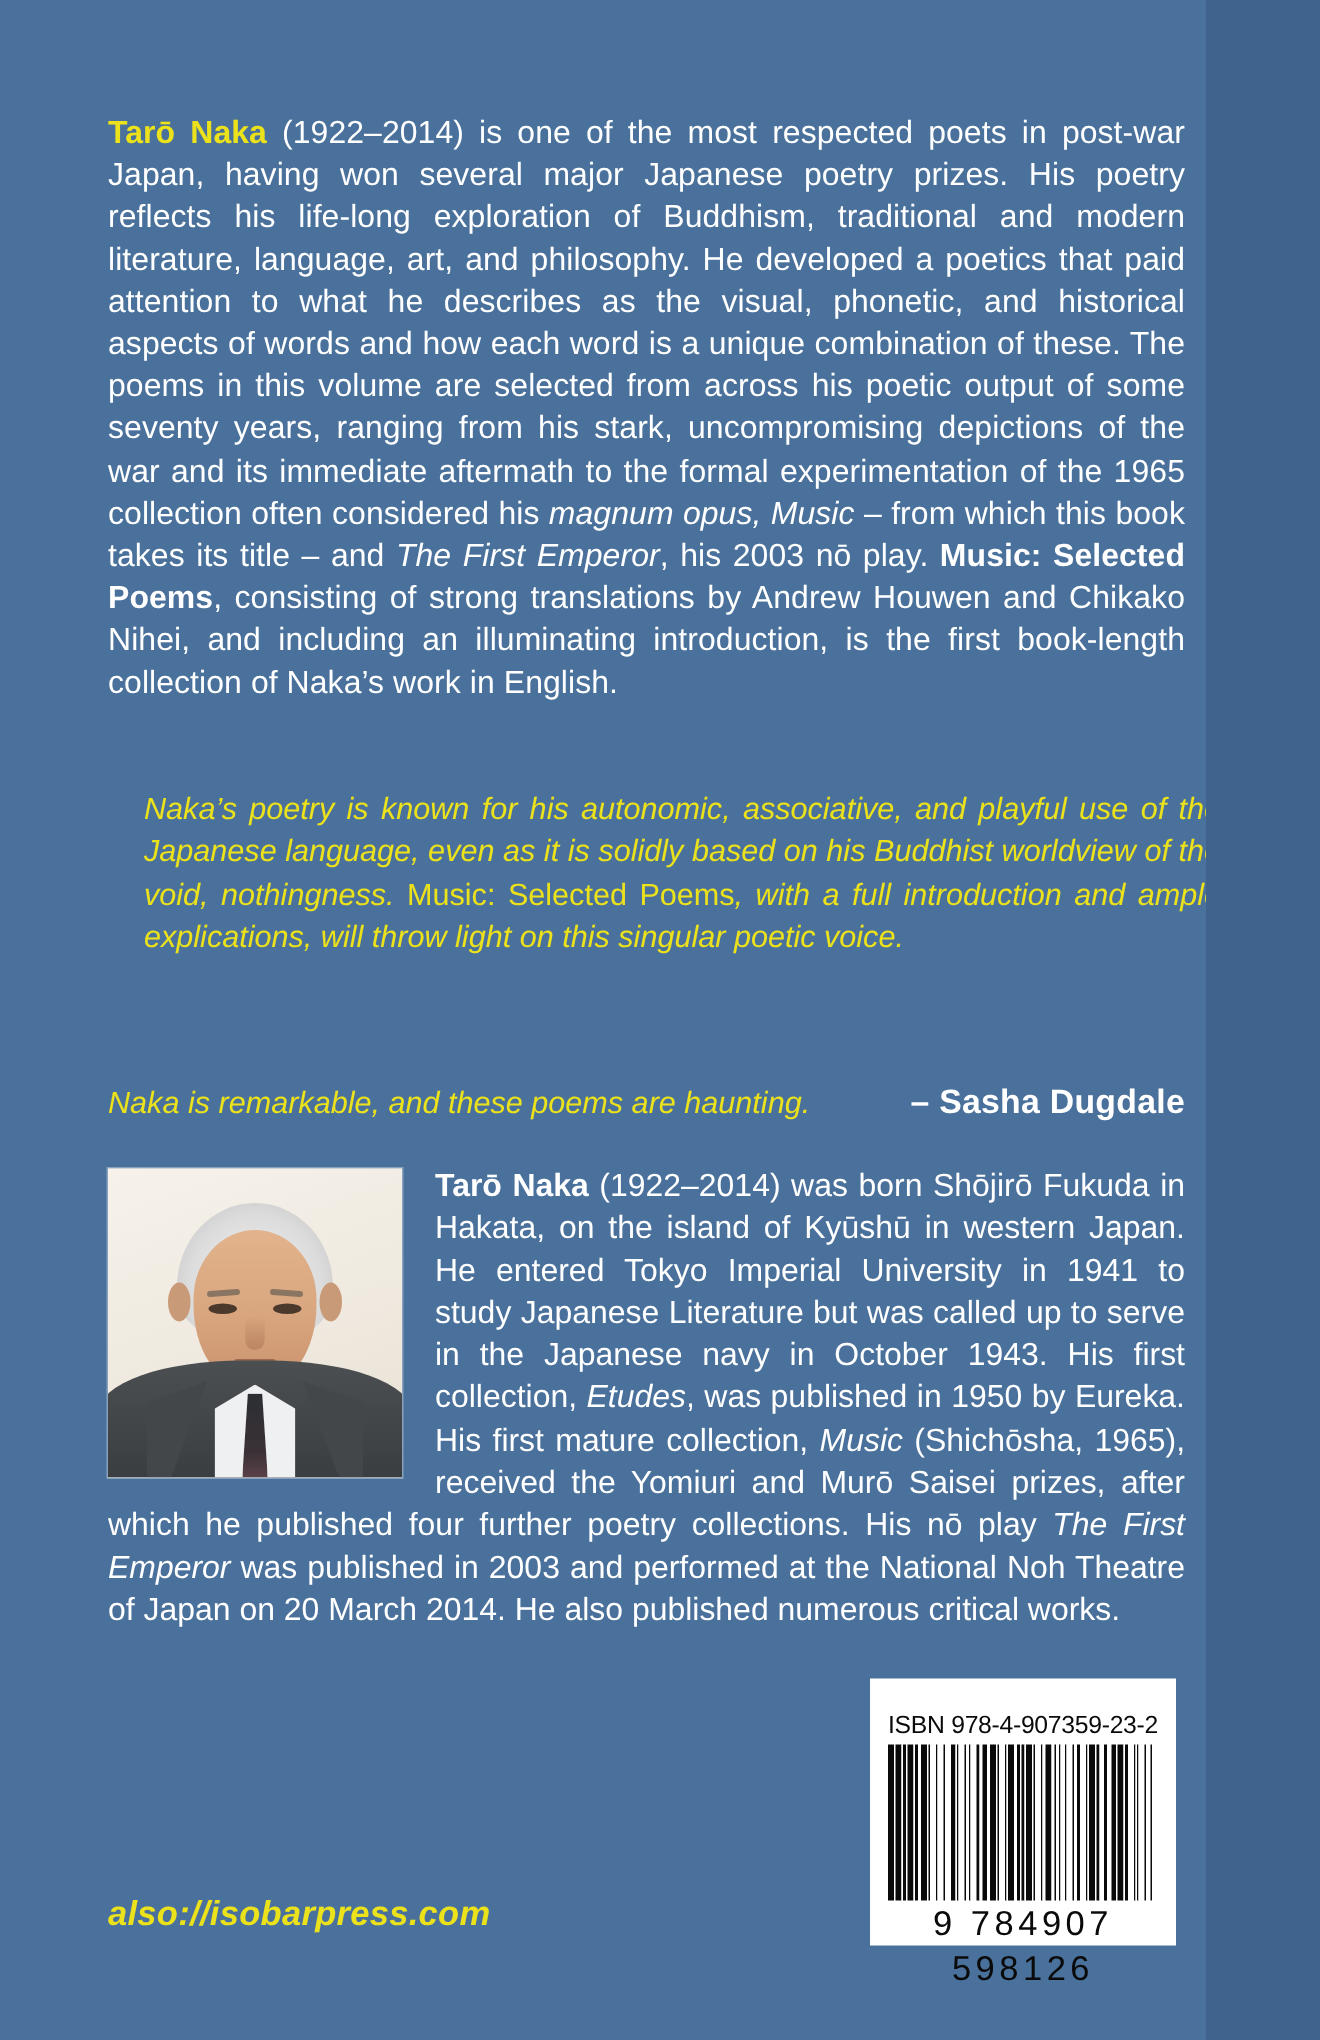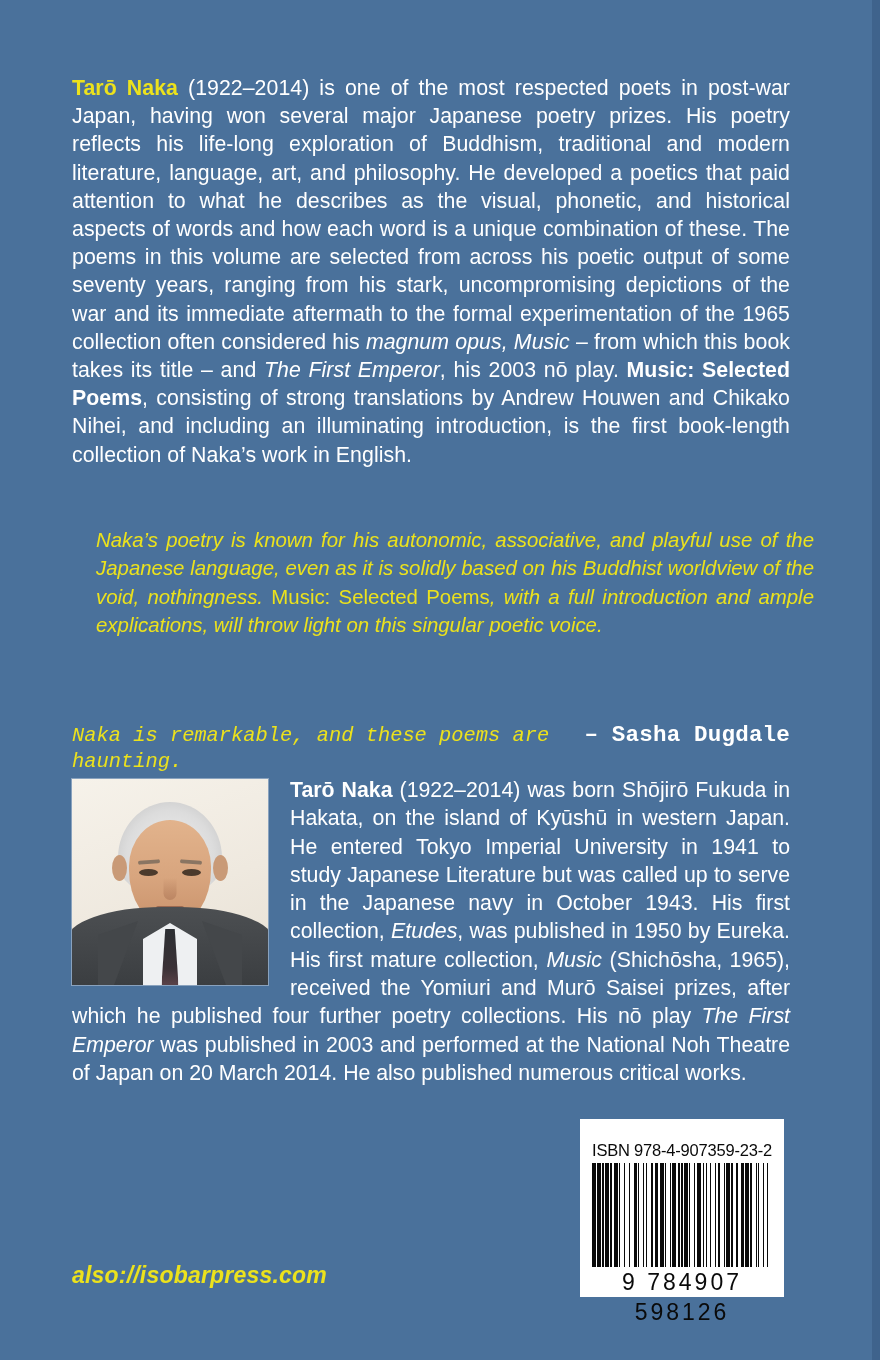--- a/index.html
+++ b/index.html
@@ -3,21 +3,21 @@
 <meta charset="utf-8">
 <title>Book Back Cover</title>
 <style>
   html, body {
     margin: 0;
     padding: 0;
     background: #3f638c;
   }
   .cover {
     position: relative;
-    width: 872px;
+    width: 804px;
     height: 1360px;
     background: #4a719b;
     overflow: hidden;
     font-family: "Liberation Sans", sans-serif;
     -webkit-font-smoothing: antialiased;
   }
 
   
   .blurb-main {
     position: absolute;
@@ -71,21 +71,20 @@
   .blurb-quote2 {
     position: absolute;
     left: 72px;
     top: 722px;
     width: 718px;
     font-size: 20.4px;
     line-height: 26px;
     display: flex;
     justify-content: space-between;
     align-items: baseline;
-    font-family: Liberation Mono, monospace;
   }
   .blurb-quote2 .q {
     color: #ece21c;
     font-style: italic;
   }
   .blurb-quote2 .a {
     color: #ffffff;
     font-weight: bold;
     font-size: 22.5px;
     letter-spacing: 0.2px;

